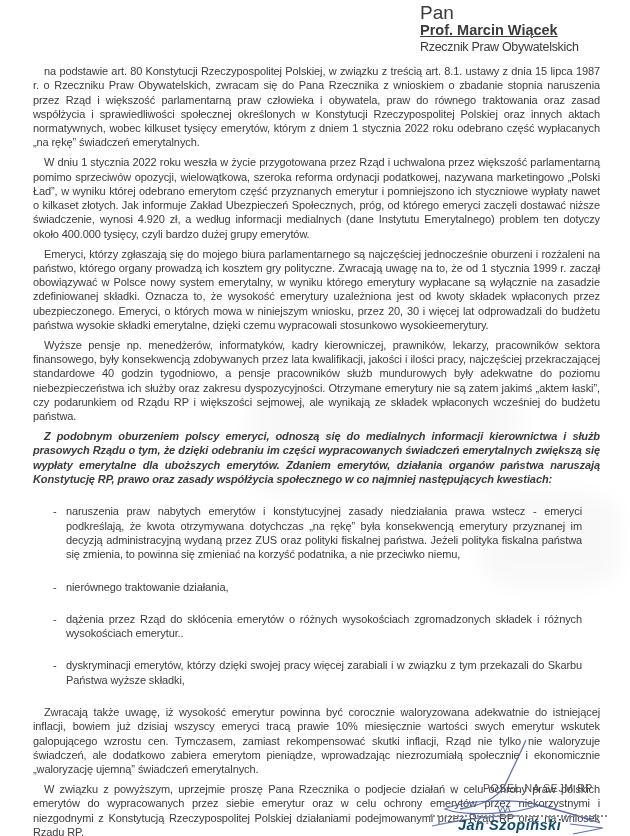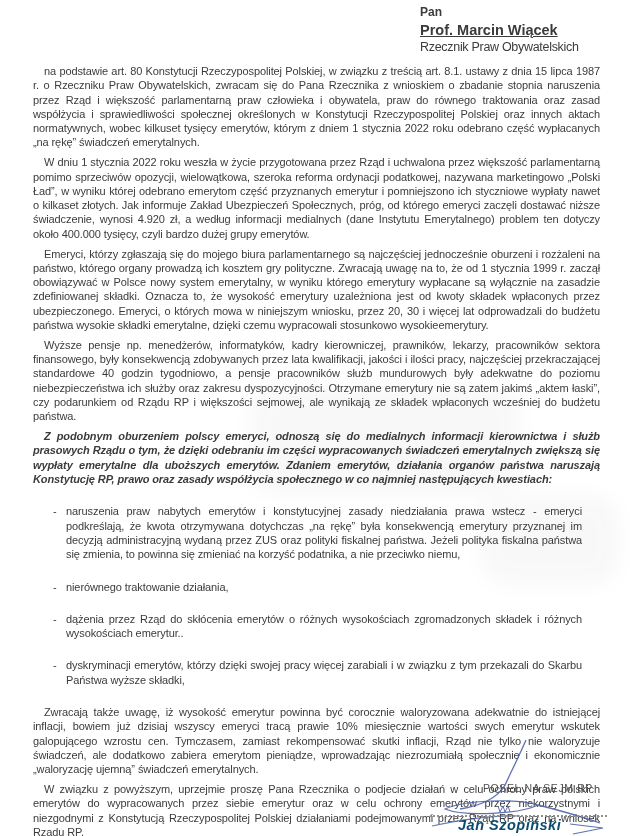--- a/index.html
+++ b/index.html
@@ -13,21 +13,21 @@
   }
   
   .wm { position:absolute; background:#8d8484; border-radius:30px; filter:blur(9px); pointer-events:none; }
   .wm1 { left:250px; top:385px; width:270px; height:110px; opacity:0.05; }
   .wm2 { left:480px; top:495px; width:140px; height:90px; opacity:0.05; }
 
   .recipient {
     position:absolute; left:420px; top:4px;
     line-height:17.5px; white-space:nowrap;
   }
-  .recipient .salut { font-weight:bold; font-size:12px; }
+  .recipient .salut { font-weight:normal; font-size:19px; }
   .recipient .name  { font-weight:bold; font-size:14.5px;text-decoration:underline; }
   .recipient .title { font-size:12.5px; letter-spacing:-0.3px;text-align:center; }
 
   .body-text {
     position:absolute; left:33px; top:64px; width:567px;
     font-size:11px; line-height:14.3px;
     text-align:justify; letter-spacing:-0.1px;
   }
   .body-text p { margin:0 0 5.5px 0; text-indent:11px; }
   .body-text p.boldital { font-weight:bold; font-style:italic; margin-bottom:13px; }

